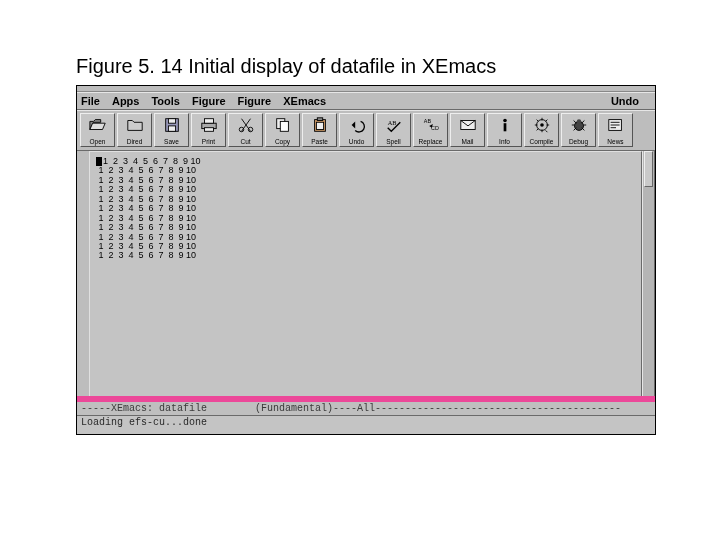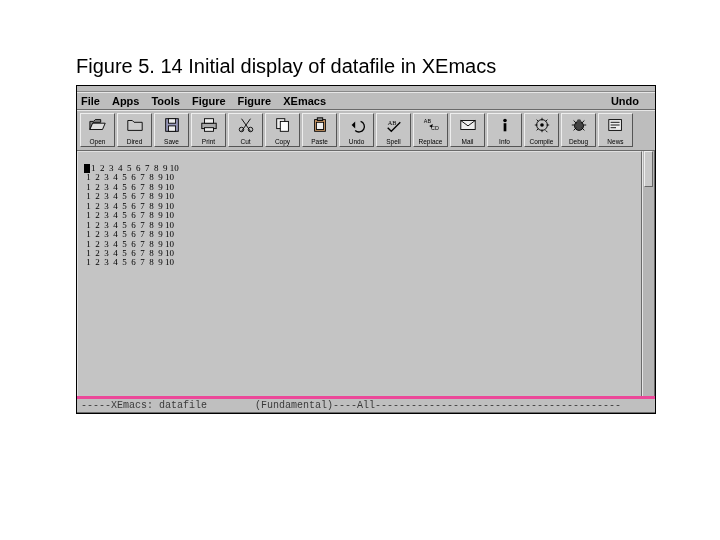--- a/index.html
+++ b/index.html
@@ -72,30 +72,31 @@
   }
   .tool-icon {
     width: 20px; height: 17px;
     display: flex; align-items: center; justify-content: center;
   }
   .tool-icon svg { width: 18px; height: 16px; }
   .content-row { display: flex; }
   .text-area {
     flex: 1;
     background: #c4c4c4;
-    padding: 12px 6px;
-    font-family: Liberation Serif, serif;
+    padding: 5px 6px;
+    font-family: Liberation Sans, sans-serif;
     font-size: 9px;
     color: #000;
     line-height: 1.05;
     min-height: 245px;
     white-space: pre;
     border-top: 1px solid #e0e0e0;
     border-left: 1px solid #e0e0e0;
     border-right: 1px solid #6a6a6a;
+    margin-left: 12px;
   }
   .text-area .cursor {
     display: inline-block;
     width: 6px; height: 9px;
     background: #000;
     vertical-align: text-bottom;
     margin-right: 1px;
   }
   .scrollbar {
     width: 13px;
@@ -111,21 +112,21 @@
     background: #c9c9c9;
     border-top: 1px solid #eee;
     border-left: 1px solid #eee;
     border-right: 1px solid #666;
     border-bottom: 1px solid #666;
   }
   .mode-line {
     font-family: "Courier New", monospace;
     font-size: 10px;
     background: #bfbfbf;
-    border-top: 3px solid #ec4899;
+    border-top: 6px solid #ec4899;
     border-bottom: 1px solid #6a6a6a;
     padding: 1px 4px;
     white-space: pre;
     overflow: hidden;
     color: #3a3a3a;
   }
   .minibuffer {
     font-family: "Courier New", monospace;
     font-size: 10px;
     background: #c4c4c4;
@@ -309,13 +310,14 @@
  1  2  3  4  5  6  7  8  9 10
  1  2  3  4  5  6  7  8  9 10
  1  2  3  4  5  6  7  8  9 10
 </div>
     <div class="scrollbar">
       <div class="thumb"></div>
     </div>
   </div>
 
   <div class="mode-line" id="modeline">-----XEmacs: datafile        (Fundamental)----All-----------------------------------------</div>
+  <div class="minibuffer">Loading efs-cu...done</div>
 </div>
 
 </body></html>

